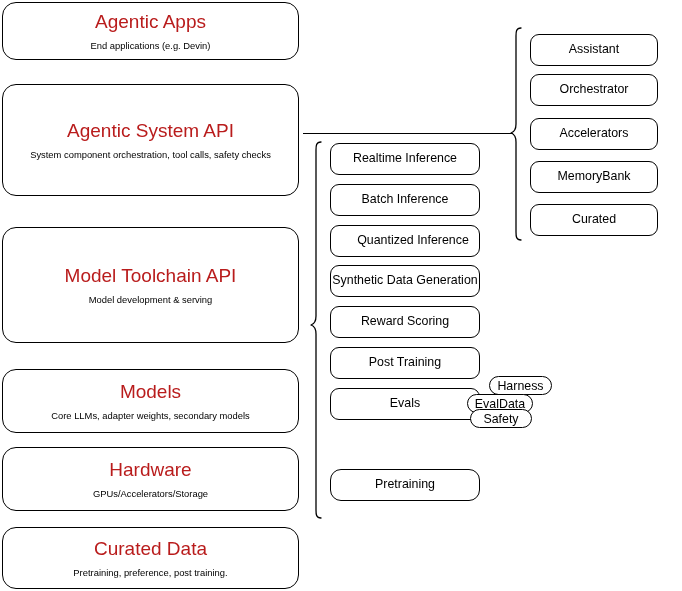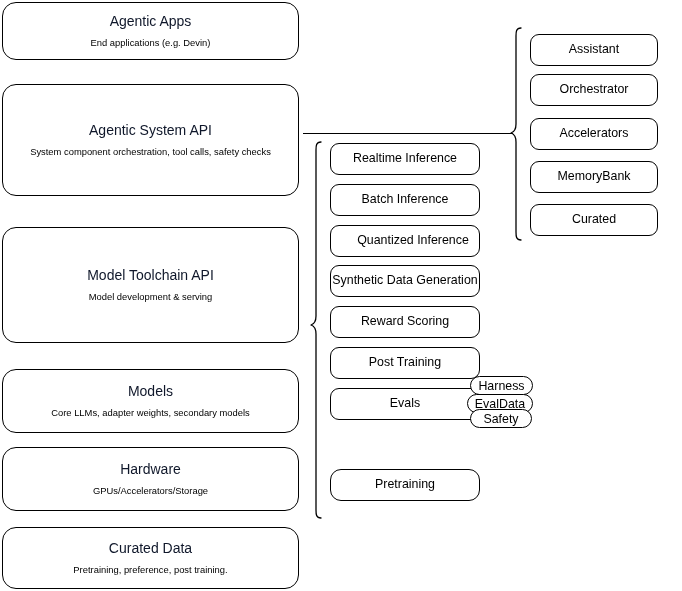--- a/index.html
+++ b/index.html
@@ -35,22 +35,22 @@
     line-height: 1.25;
   }
 
   
   .layer {
     border-radius: 14px;
     left: 2px;
     width: 297px;
   }
   .layer .title {
-    font-size: 14px;
-    color: #0f172a;
+    font-size: 19px;
+    color: #b91c1c;
   }
   .layer .subtitle {
     font-size: 9.4px;
     color: #000;
     margin-top: 6px;
   }
 
   
   .item {
     border-radius: 9px;
@@ -159,21 +159,21 @@
   <div class="box item mid-item" style="top:347px;">
     <span>Post Training</span>
   </div>
   <div class="box item mid-item" style="top:388px;">
     <span>Evals</span>
   </div>
   <div class="box item mid-item" style="top:469px;border-radius:11px;">
     <span>Pretraining</span>
   </div>
 
-  <div class="pill" style="left:470px; top:376px; width:63px;">
+  <div class="pill" style="left:489px; top:376px; width:63px;">
     <span>Harness</span>
   </div>
   <div class="pill" style="left:467px; top:394px; width:66px;">
     <span>EvalData</span>
   </div>
   <div class="pill" style="left:470px; top:409px; width:62px;">
     <span>Safety</span>
   </div>
 
   <div class="box item right-item" style="top:34px;">

